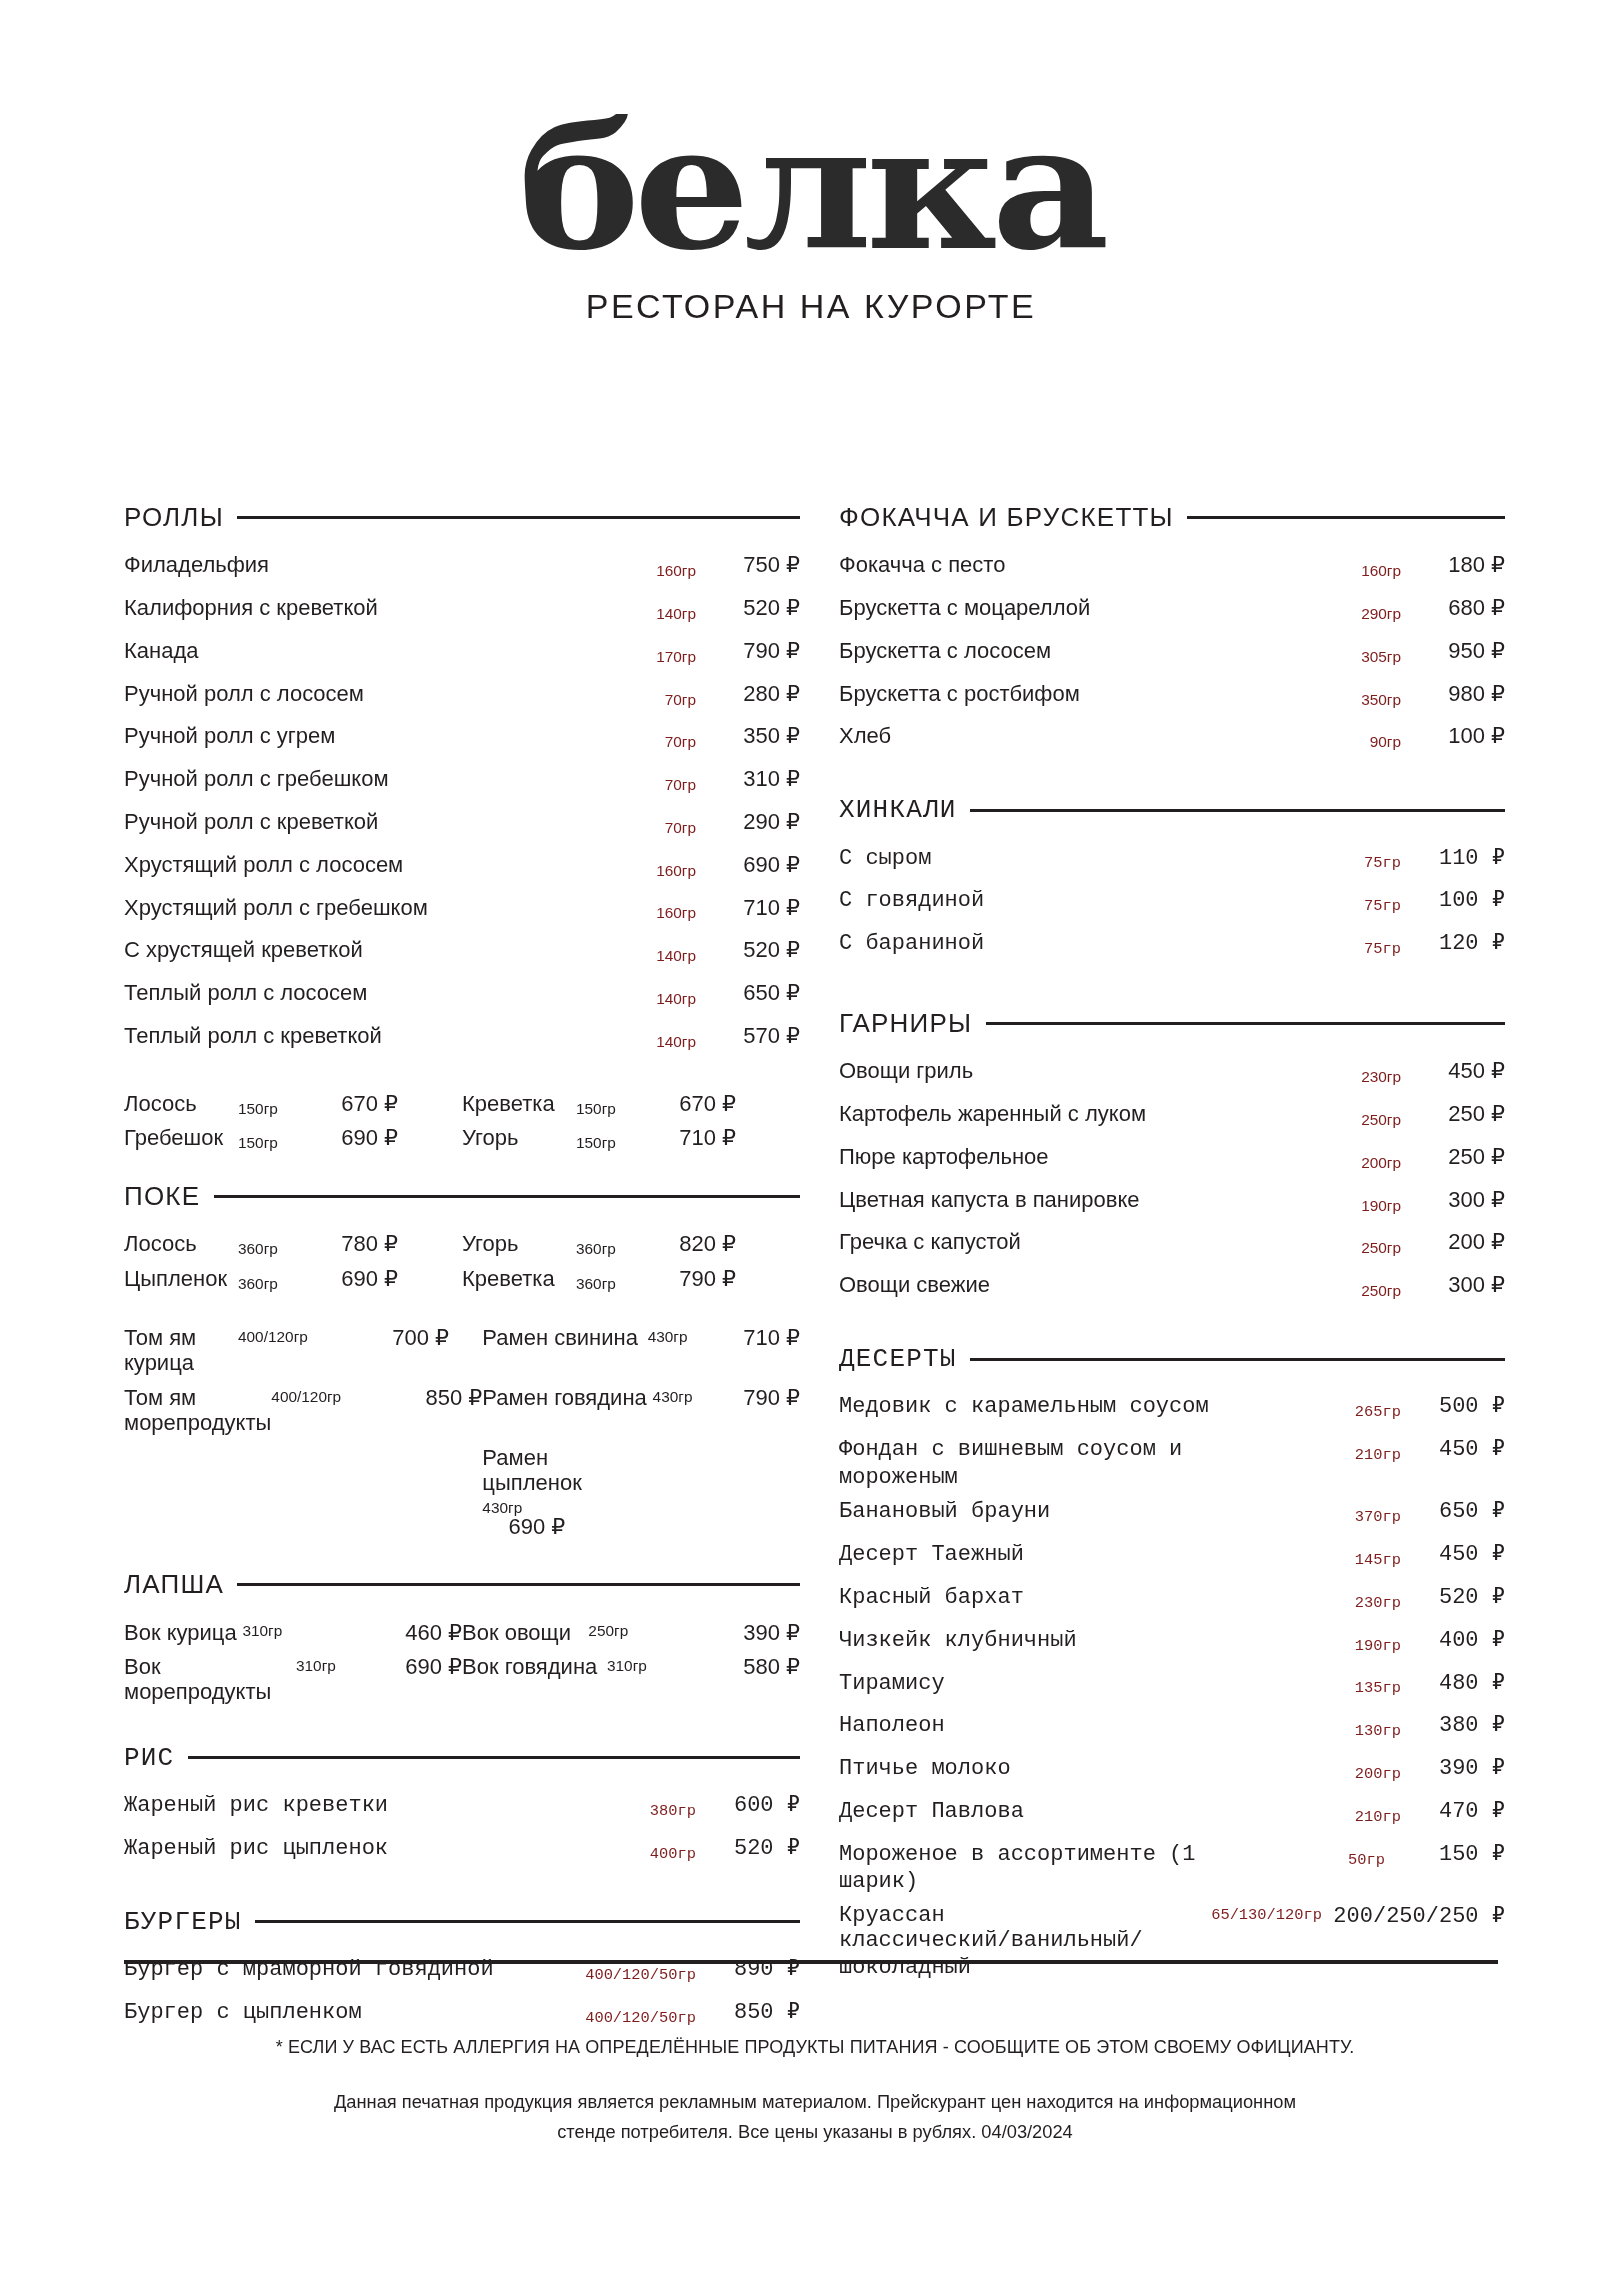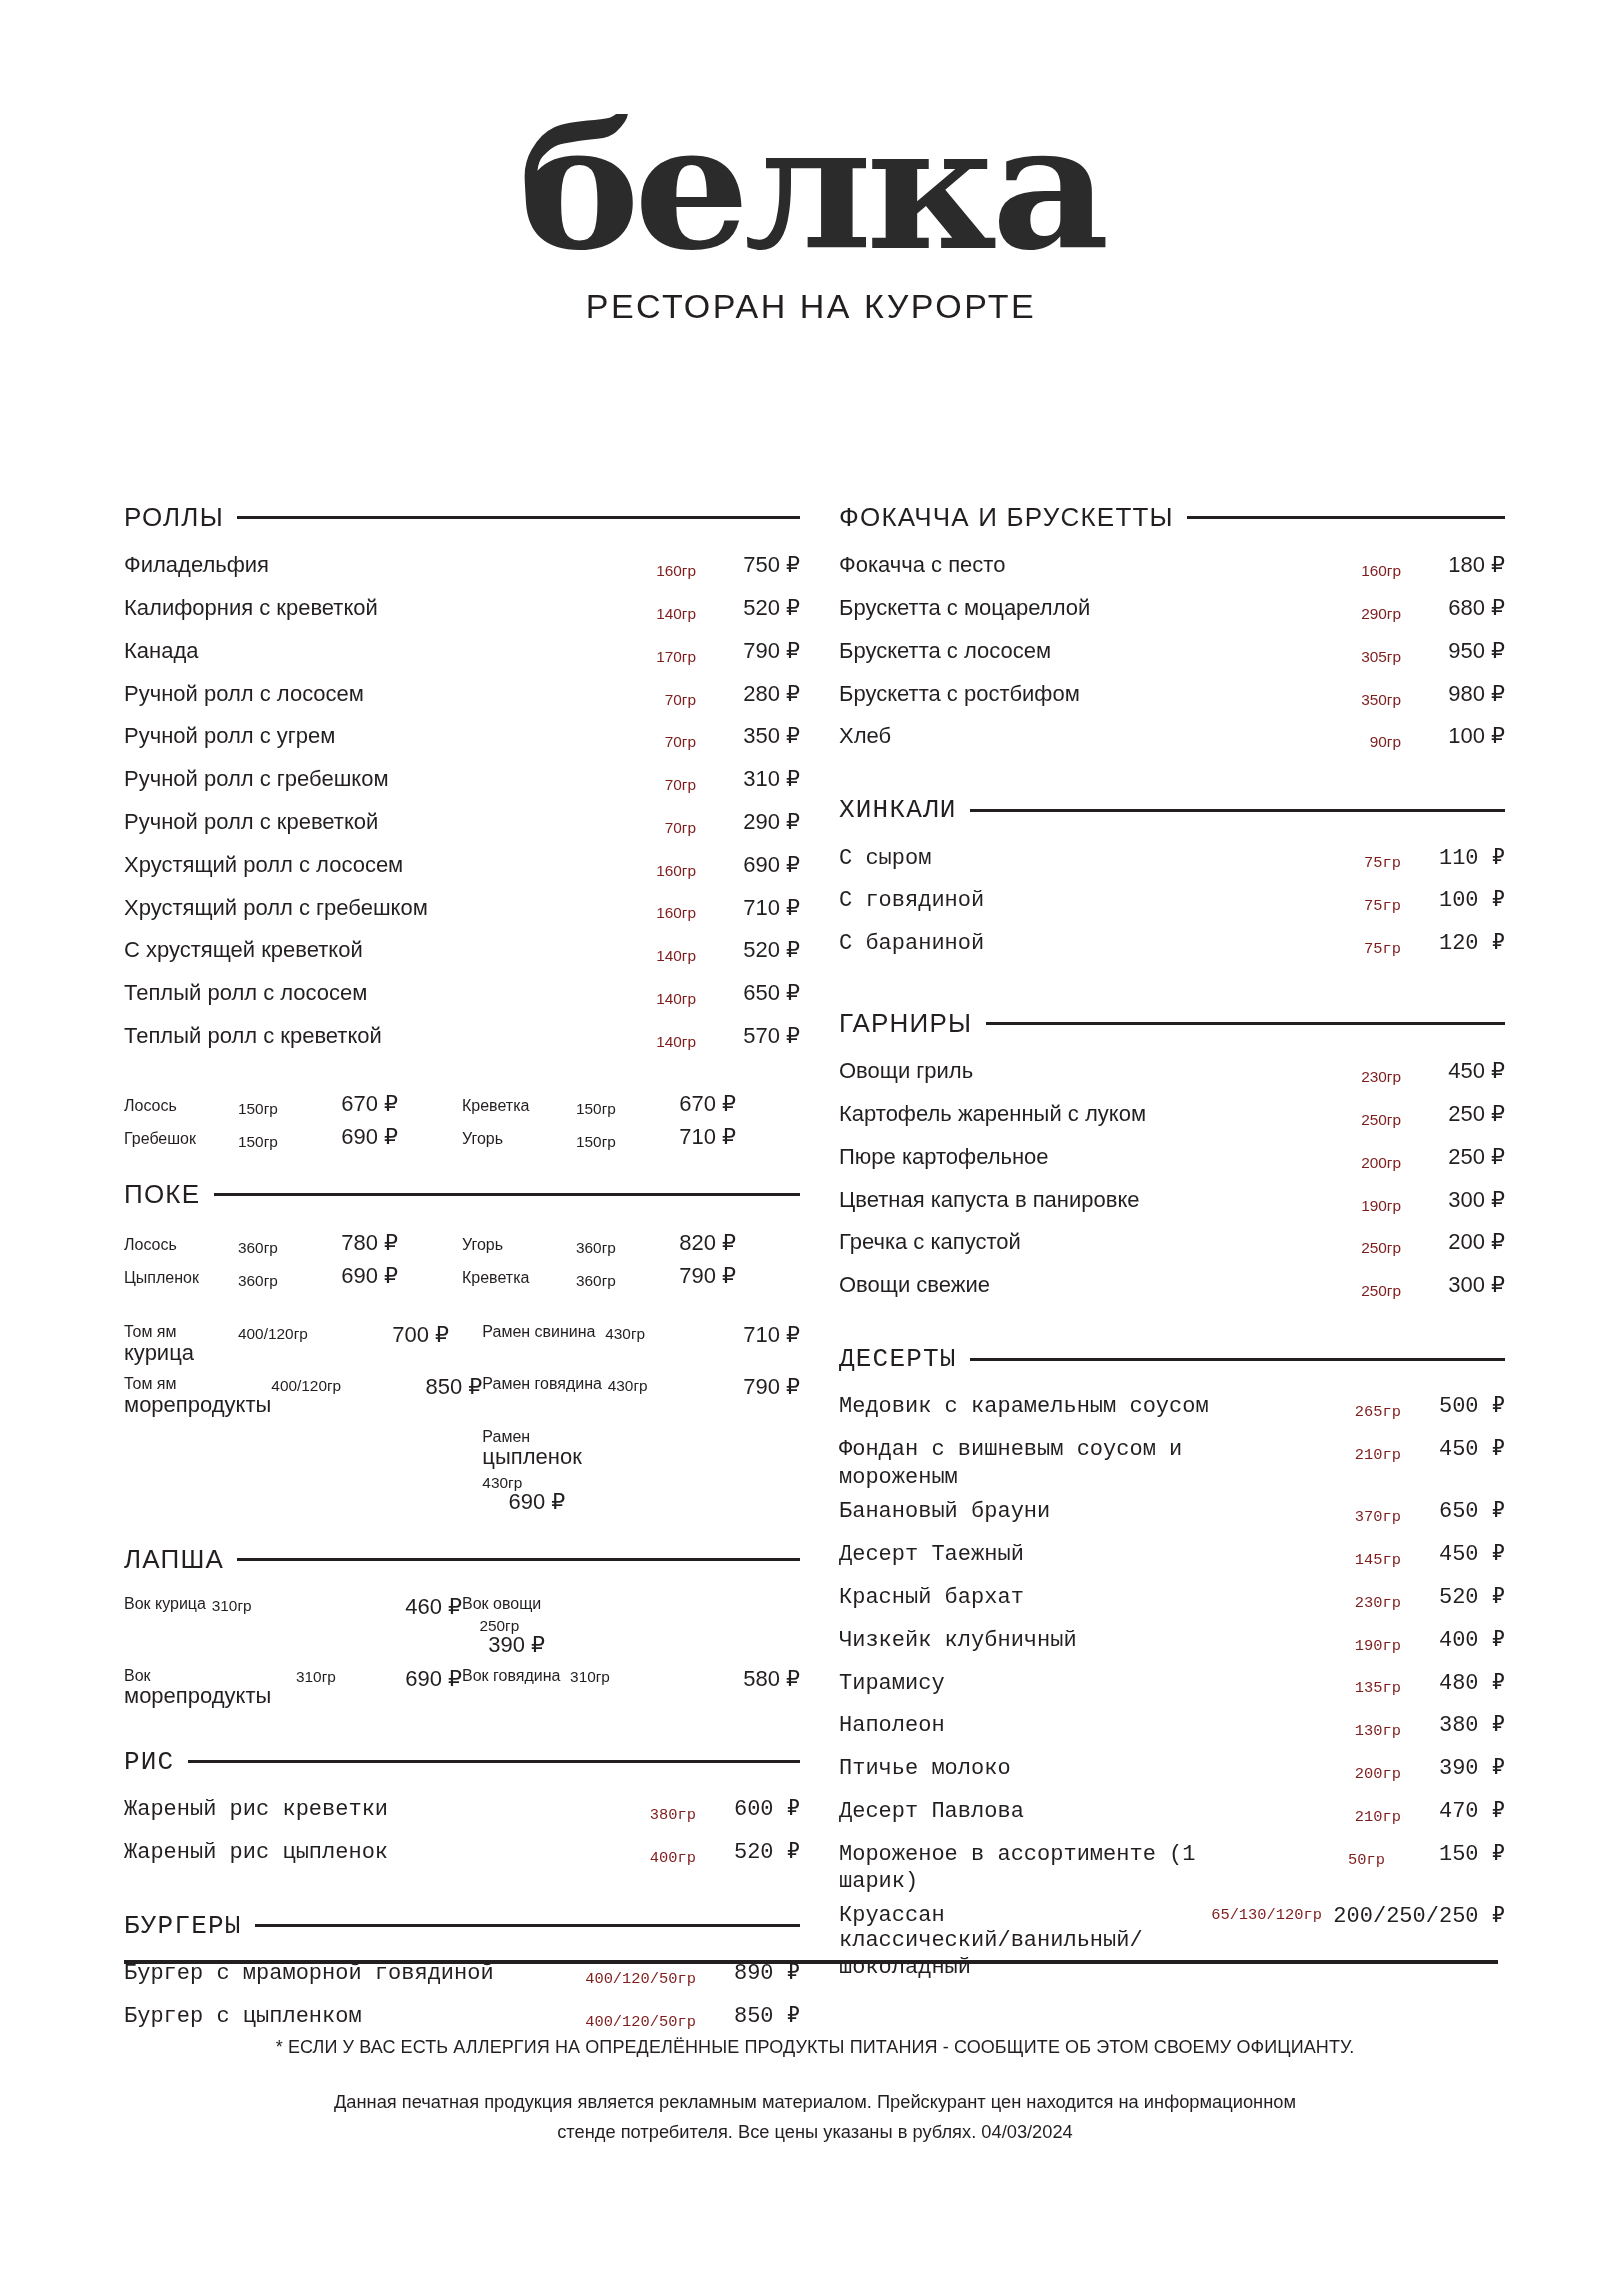--- a/index.html
+++ b/index.html
@@ -134,21 +134,21 @@
     grid-template-columns: 1fr 1fr;
     column-gap: 0px;
     row-gap: 0px;
   }
   .g-cell {
     display: flex;
     align-items: baseline;
     padding: 3.9px 0;
   }
   .g-cell .name {
-    font-size: 16px;
+    font-size: 22px;
     line-height: 1.22;
     flex: 1 1 auto;
     color: #231f20;
   }
   .g-cell .wt {
     font-size: 15.4px;
     flex: 0 0 auto;
     width: 93px;
     text-align: left;
     position: relative;
@@ -386,21 +386,21 @@
         <div class="sec-head">
           <span class="title">ЛАПША</span>
           <span class="rule"></span>
         </div>
         <div class="grid2">
           <div class="g-cell" style="align-items:flex-start;">
             <span class="name" style="flex:0 0 auto;">Вок  курица</span>
             <span class="wt w-sm" style="width:auto;margin-left:5.8px;flex:1 1 auto;">310гр</span>
             <span class="price" style="width:83px;">460 ₽</span>
           </div>
-          <div class="g-cell" style="align-items:flex-start;flex-direction:column;">
+          <div class="g-cell" style="align-items:flex-start;">
             <span class="name" style="flex:0 0 auto;">Вок  овощи</span>
             <span class="wt w-sm" style="width:auto;margin-left:17.4px;flex:1 1 auto;">250гр</span>
             <span class="price" style="width:83px;">390 ₽</span>
           </div>
 
           <div class="g-cell" style="align-items:flex-start;">
             <span style="flex:1 1 auto;">
               <span class="name">Вок</span>
               <div class="sub">морепродукты</div>
             </span>

